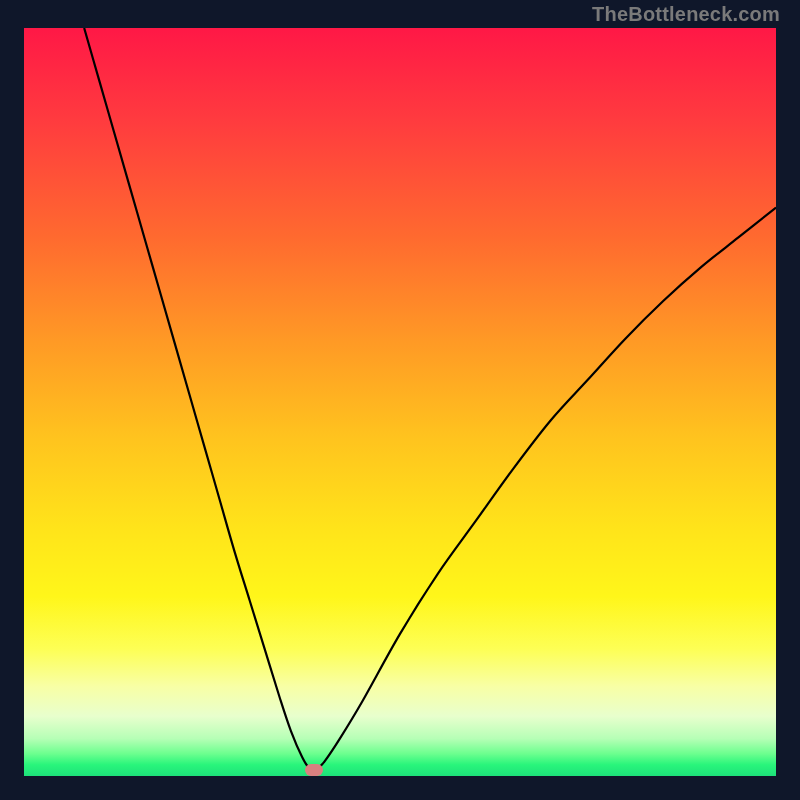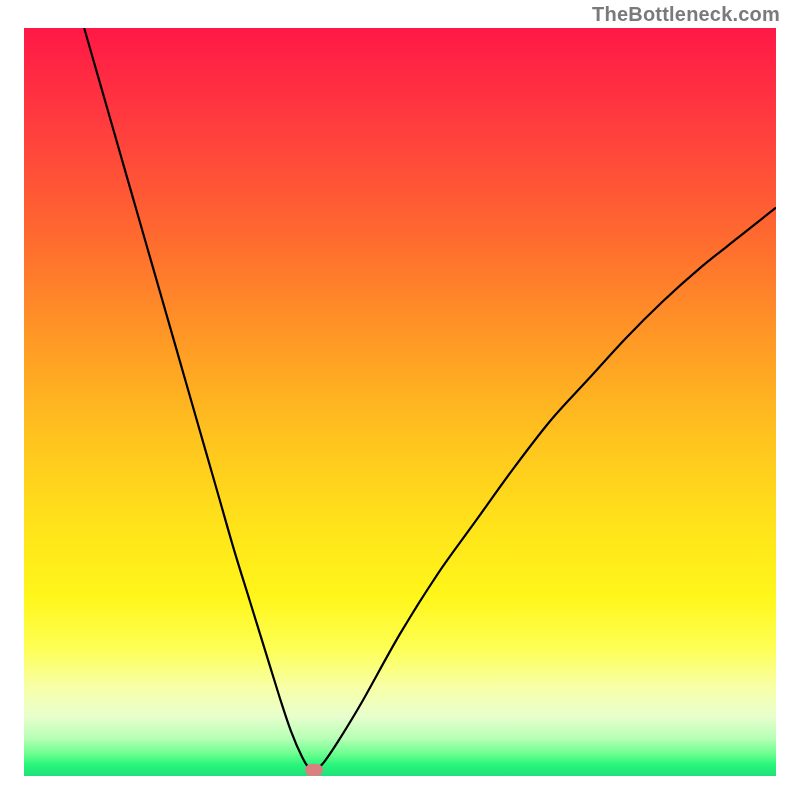--- a/index.html
+++ b/index.html
@@ -9,21 +9,21 @@
     height: 800px;
     background: #000;
     overflow: hidden;
   }
   .frame {
     position: absolute;
     left: 0;
     top: 0;
     width: 800px;
     height: 800px;
-    background: #ffffff;
+    background: #0f172a;
   }
   .plot {
     position: absolute;
     left: 24px;
     top: 28px;
     width: 752px;
     height: 748px;
     overflow: hidden;
   }
   .gradient {

